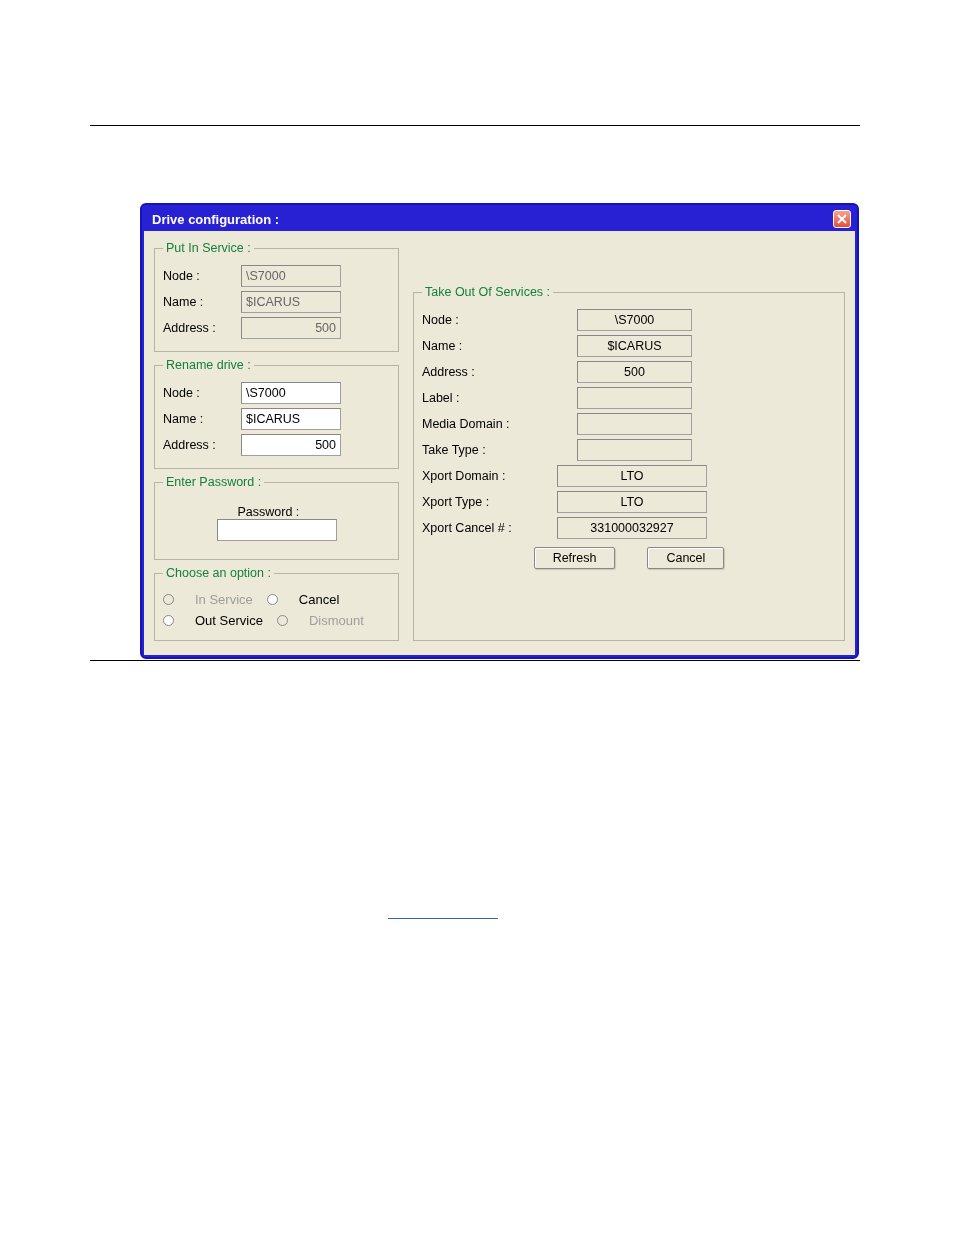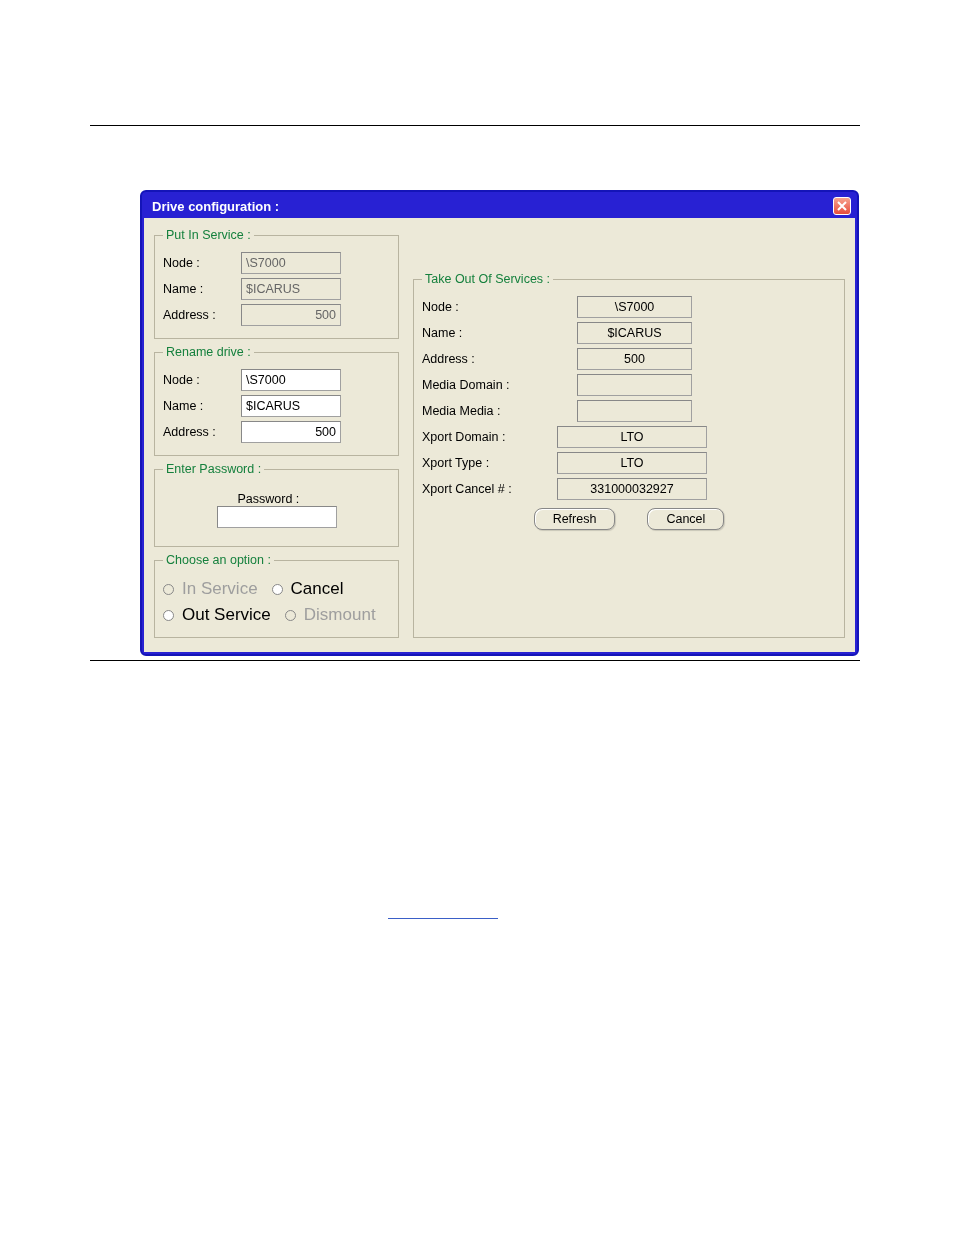--- a/index.html
+++ b/index.html
@@ -15,21 +15,21 @@
       border: none;
       border-top: 1px solid #000;
       position: absolute;
       left: 90px;
       width: 770px;
     }
     .hr-top { top: 125px; }
     .hr-bottom { top: 660px; }
     .dialog {
       position: absolute;
-      top: 190px;
+      top: 203px;
       left: 140px;
       width: 719px;
       background: #2821d3;
       border: 2px solid #1414b8;
       border-radius: 6px;
       padding: 2px;
     }
     .titlebar {
       display: flex;
       align-items: center;
@@ -125,40 +125,40 @@
       border-left-color: #888;
       background: #ece9d8;
       display: flex;
       align-items: center;
       justify-content: center;
       font-size: 12.5px;
     }
     .right-val.wide { width: 150px; text-align: right; }
     .radio-pair { display:flex; gap:14px;}
     .radio-item {
-      display:flex; align-items:center; gap:8px;
-      font-size:17px;
+      display:flex; align-items:center; gap:21px;
+      font-size:13px;
     }
     .radio-circle {
       width:11px; height:11px;
       border:1px solid #888;
       border-radius:50%;
       background:#fff;
       display:inline-block;
     }
     .radio-item.disabled { color:#9e9e9e; }
     .radio-item.disabled .radio-circle { background:#ece9d8; }
     .btn {
       border:1px solid #888;
       background:#ece9d8;
       padding: 3px 18px;
       font-size:12.5px;
       font-family: Tahoma, Arial, sans-serif;
       cursor:pointer;
-      border-radius:8px;
+      border-radius:2px;
       box-shadow: inset 1px 1px 0 #fff, 1px 1px 1px rgba(0,0,0,.15);
     }
     .btn-row {
       display:flex;
       justify-content:center;
       gap:32px;
       margin-top:8px;
     }
     .password-input {
       width: 120px;
@@ -272,25 +272,29 @@
         </div>
         <div class="right-row">
           <span class="right-lbl">Name :</span>
           <span class="right-val">$ICARUS</span>
         </div>
         <div class="right-row">
           <span class="right-lbl">Address :</span>
           <span class="right-val">500</span>
         </div>
         <div class="right-row">
+          <span class="right-lbl">Label :</span>
+          <span class="right-val"></span>
+        </div>
+        <div class="right-row">
           <span class="right-lbl">Media Domain :</span>
           <span class="right-val"></span>
         </div>
         <div class="right-row">
-          <span class="right-lbl">Media Media :</span>
+          <span class="right-lbl">Take Type :</span>
           <span class="right-val"></span>
         </div>
         <div class="right-row">
           <span class="right-lbl" style="width:135px">Xport Domain :</span>
           <span class="right-val wide">LTO</span>
         </div>
         <div class="right-row">
           <span class="right-lbl" style="width:135px">Xport Type :</span>
           <span class="right-val wide">LTO</span>
         </div>

